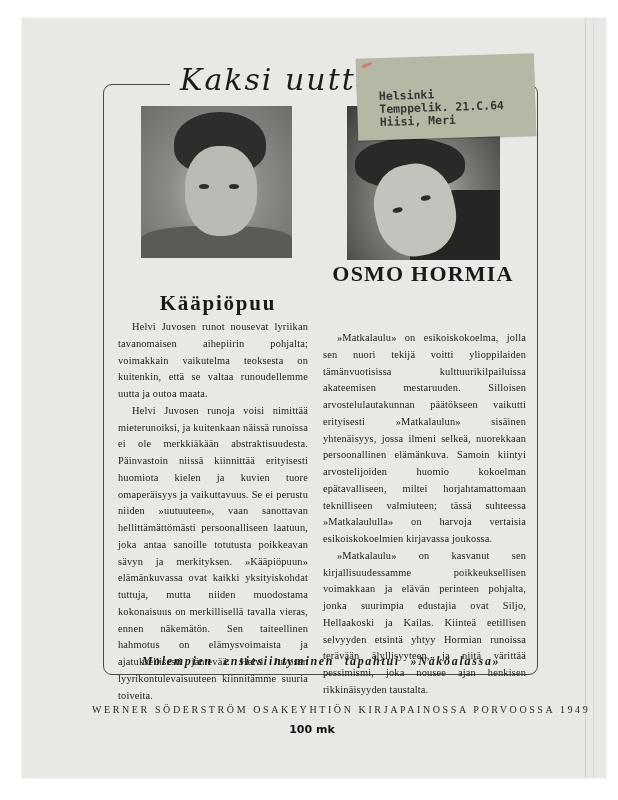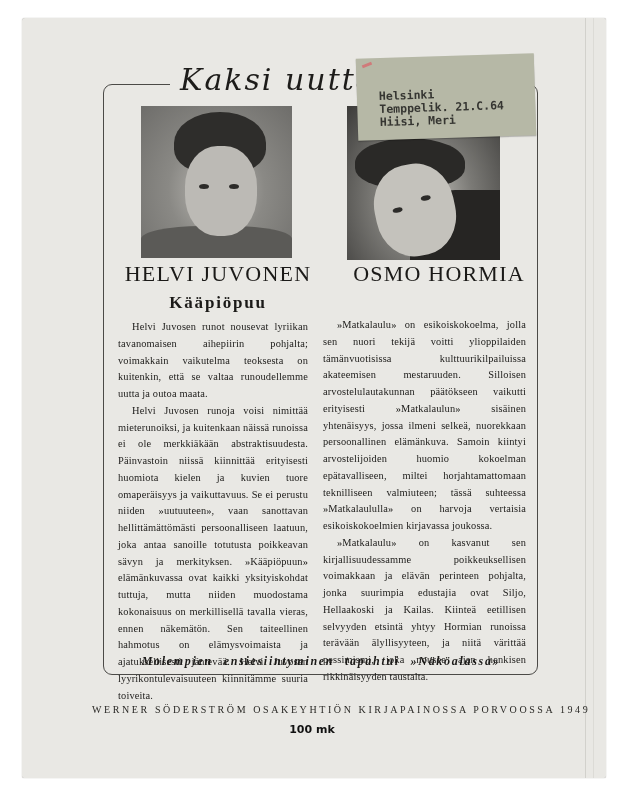--- a/index.html
+++ b/index.html
@@ -46,21 +46,21 @@
   .photo.right .face { position: absolute; left: 28px; top: 58px; width: 80px; height: 92px; border-radius: 45%; background: #c4c2bc; transform: rotate(-12deg); }
   .photo.right .body { position: absolute; right: 0; bottom: 0; width: 90px; height: 70px; background: #262523; border-radius: 50% 0 0 0; }
   .eye { position: absolute; width: 10px; height: 5px; background: #2c2b29; border-radius: 50%; }
 
   .author {
     position: absolute; text-align: center; font-family: "Liberation Serif", serif;
     font-size: 22px; letter-spacing: 1.2px; color: #1b1a18; line-height: 24px;
   }
   .book {
     position: absolute; text-align: center; font-family: "Liberation Serif", serif;
-    font-weight: bold; font-size: 17px; letter-spacing: 1.8px; color: #1b1a18; line-height: 20px;
+    font-weight: bold; font-size: 21px; letter-spacing: 1.8px; color: #1b1a18; line-height: 20px;
   }
   .col {
     position: absolute; font-family: Liberation Serif, serif; font-size: 10.4px;
     line-height: 16.75px; color: #1c1b19; text-align: justify; letter-spacing: 0.15px;
   }
   .col p { margin: 0; text-indent: 14px; }
   .footer-line {
     position: absolute; left: 94px; top: 636px; width: 410px; text-align: center;
     font-family: "Liberation Serif", serif; font-style: italic; font-weight: bold;
     font-size: 12px; letter-spacing: 1.7px; word-spacing: 6px; color: #1b1a18; white-space: nowrap;
@@ -107,31 +107,30 @@
 
   <div class="photo right">
     <div class="body"></div>
     <div class="hair"></div>
     <div class="face">
       <div class="eye" style="left:18px; top:40px;"></div>
       <div class="eye" style="left:48px; top:34px;"></div>
     </div>
   </div>
 
-  <div class="author" style="left:96px; top:244px; width:200px;">HELVI JUVONEN</div>
   <div class="book" style="left:96px; top:275px; width:200px;">Kääpiöpuu</div>
 
-  <div class="author" style="left:317px; top:244px; width:200px;">OSMO HORMIA</div>
+  <div class="author" style="left:301px; top:244px; width:200px;font-weight:bold;">OSMO HORMIA</div>
 
   <div class="col" style="left:96px; top:301px; width:190px;">
     <p>Helvi Juvosen runot nousevat lyriikan tavanomaisen aihepiirin pohjalta; voimakkain vaikutelma teoksesta on kuitenkin, että se valtaa runoudellemme uutta ja outoa maata.</p>
     <p>Helvi Juvosen runoja voisi nimittää mieterunoiksi, ja kuitenkaan näissä runoissa ei ole merkkiäkään abstraktisuudesta. Päinvastoin niissä kiinnittää erityisesti huomiota kielen ja kuvien tuore omaperäisyys ja vaikuttavuus. Se ei perustu niiden »uutuuteen», vaan sanottavan hellittämättömästi persoonalliseen laatuun, joka antaa sanoille totutusta poikkeavan sävyn ja merkityksen. »Kääpiöpuun» elämänkuvassa ovat kaikki yksityiskohdat tuttuja, mutta niiden muodostama kokonaisuus on merkillisellä tavalla vieras, ennen näkemätön. Sen taiteellinen hahmotus on elämysvoimaista ja ajatuksellisesti jäntevää. Helvi Juvosen lyyrikontulevaisuuteen kiinnitämme suuria toiveita.</p>
   </div>
 
-  <div class="col" style="left:301px; top:299px; width:203px;">
+  <div class="col" style="left:301px; top:312px; width:203px;">
     <p>»Matkalaulu» on esikoiskokoelma, jolla sen nuori tekijä voitti ylioppilaiden tämänvuotisissa kulttuurikilpailuissa akateemisen mestaruuden. Silloisen arvostelulautakunnan päätökseen vaikutti erityisesti »Matkalaulun» sisäinen yhtenäisyys, jossa ilmeni selkeä, nuorekkaan persoonallinen elämänkuva. Samoin kiintyi arvostelijoiden huomio kokoelman epätavalliseen, miltei horjahtamattomaan teknilliseen valmiuteen; tässä suhteessa »Matkalaululla» on harvoja vertaisia esikoiskokoelmien kirjavassa joukossa.</p>
     <p>»Matkalaulu» on kasvanut sen kirjallisuudessamme poikkeuksellisen voimakkaan ja elävän perinteen pohjalta, jonka suurimpia edustajia ovat Siljo, Hellaakoski ja Kailas. Kiinteä eetillisen selvyyden etsintä yhtyy Hormian runoissa terävään älyllisyyteen, ja niitä värittää pessimismi, joka nousee ajan henkisen rikkinäisyyden taustalta.</p>
   </div>
 
   <div class="footer-line">Molempien ensiesiintyminen tapahtui »Näköalassa»</div>
   <div class="printer">WERNER SÖDERSTRÖM OSAKEYHTIÖN KIRJAPAINOSSA PORVOOSSA 1949</div>
   <div class="price">100 mk</div>
 </div>
 
 <div class="label">

